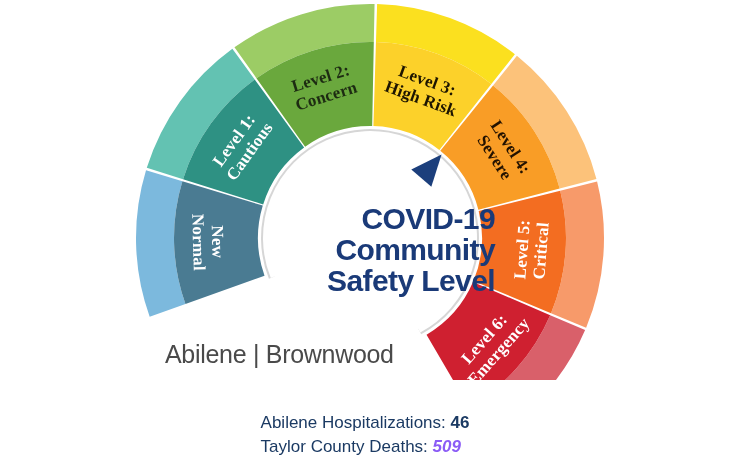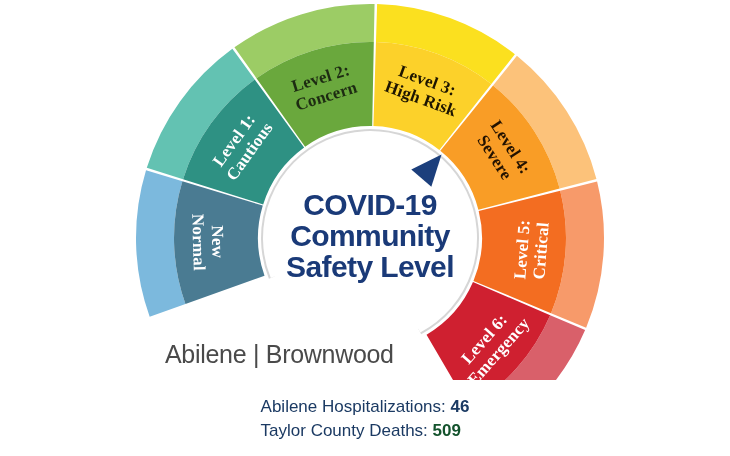--- a/index.html
+++ b/index.html
@@ -40,23 +40,23 @@
     font-family: "Liberation Serif", serif;
     font-weight: bold;
     font-size: 17px;
     letter-spacing: 0.2px;
   }
 
   
   #center-block {
     position: absolute;
     left: 245px;
-    top: 190px;
+    top: 204px;
     width: 250px;
-    text-align: center;
+    text-align: right;
     pointer-events: none;
   }
   #center-title {
     color: #1a3a78;
     font-family: "Liberation Sans", sans-serif;
     font-weight: bold;
     font-size: 30px;
     line-height: 1.03;
     letter-spacing: -0.6px;
     white-space: pre-line;
@@ -71,21 +71,21 @@
     font-family: "Liberation Sans", sans-serif;
     font-size: 25px;
     font-weight: 400;
     letter-spacing: -0.3px;
   }
 
   
   #stats {
     position: absolute;
     left: 0;
-    top: 396px;
+    top: 412px;
     width: 730px;
     display: flex;
     justify-content: center;
     gap: 42px;
     font-family: "Liberation Sans", sans-serif;
   }
   .stats-col {
     display: flex;
     flex-direction: column;
     gap: 2px;
@@ -95,21 +95,21 @@
     font-size: 17px;
     color: #1b3a63;
     font-weight: 400;
     white-space: nowrap;
     line-height: 1.28;
   }
   .stat-val {
     font-weight: bold;
   }
   .stat-val.navy { color: #1b3a63; }
-  .stat-val.red  { color: #14532d; }
+  .stat-val.red  { color: #8b5cf6; font-style: italic; }
 </style>
 </head>
 <body>
 
 <div id="infographic">
 
   <div id="gauge-wrap">
     <svg id="gauge-svg" viewBox="0 0 730 380">
       <defs>
         <filter id="innerShadow" x="-30%" y="-30%" width="160%" height="160%">

